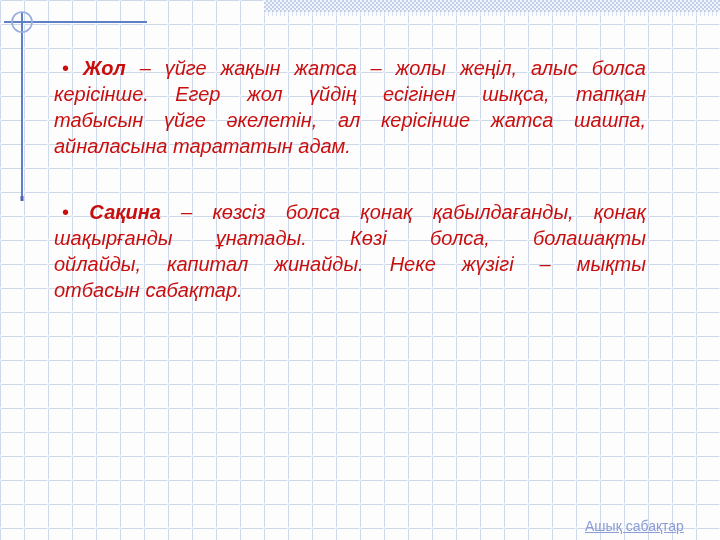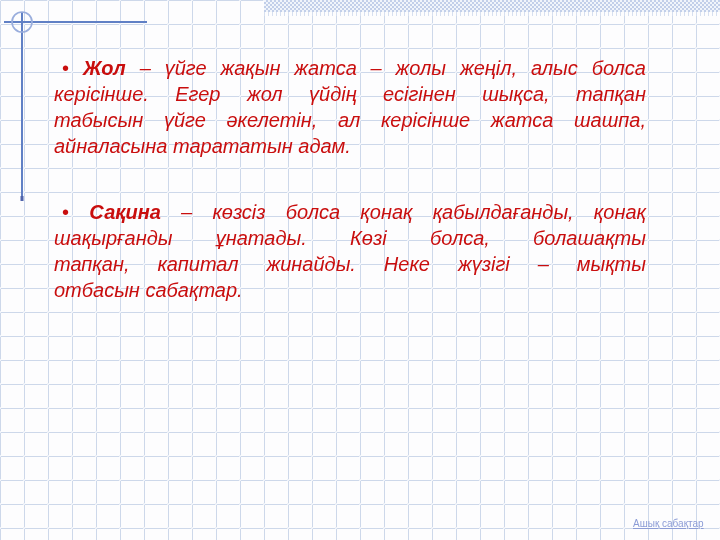--- a/index.html
+++ b/index.html
@@ -39,22 +39,22 @@
     text-align:justify;text-align-last:justify;text-justify:inter-word;
     height:26px;white-space:normal;
   }
   .line.first{padding-left:8px;}
   .line.last{text-align-last:left;}
   .lead{font-weight:bold;}
   .bullet{font-style:normal;}
 
   .footer-link{
     position:absolute;left:585px;top:518px;
-    font-family:"Liberation Sans",sans-serif;font-size:10px;
-    color:#8c9cd6;text-decoration:underline;cursor:pointer;margin-left:48px;
+    font-family:"Liberation Sans",sans-serif;font-size:14px;
+    color:#8c9cd6;text-decoration:underline;cursor:pointer;
   }
 </style>
 </head>
 <body>
 
 <div class="slide">
 
   <div class="hatch-band"></div>
   <div class="hatch-fringe"></div>
 
@@ -70,21 +70,21 @@
     <div class="para">
       <div class="line first"><span class="bullet">•</span> <b class="lead">Жол</b> <span>– үйге жақын жатса – жолы жеңіл, алыс болса</span></div>
       <div class="line">керісінше. Егер жол үйдің есігінен шықса, тапқан</div>
       <div class="line">табысын үйге әкелетін, ал керісінше жатса шашпа,</div>
       <div class="line last">айналасына тарататын адам.</div>
     </div>
 
     <div class="para">
       <div class="line first"><span class="bullet">•</span> <b class="lead">Сақина</b> <span>– көзсіз болса қонақ қабылдағанды, қонақ</span></div>
       <div class="line">шақырғанды ұнатады. Көзі болса, болашақты</div>
-      <div class="line">тапқан, капитал жинайды. Неке жүзігі – мықты</div>
+      <div class="line">ойлайды, капитал жинайды. Неке жүзігі – мықты</div>
       <div class="line last">отбасын сабақтар.</div>
     </div>
 
   </div>
 
   <a class="footer-link" href="#">Ашық сабақтар</a>
 
 </div>
 
 </body></html>

